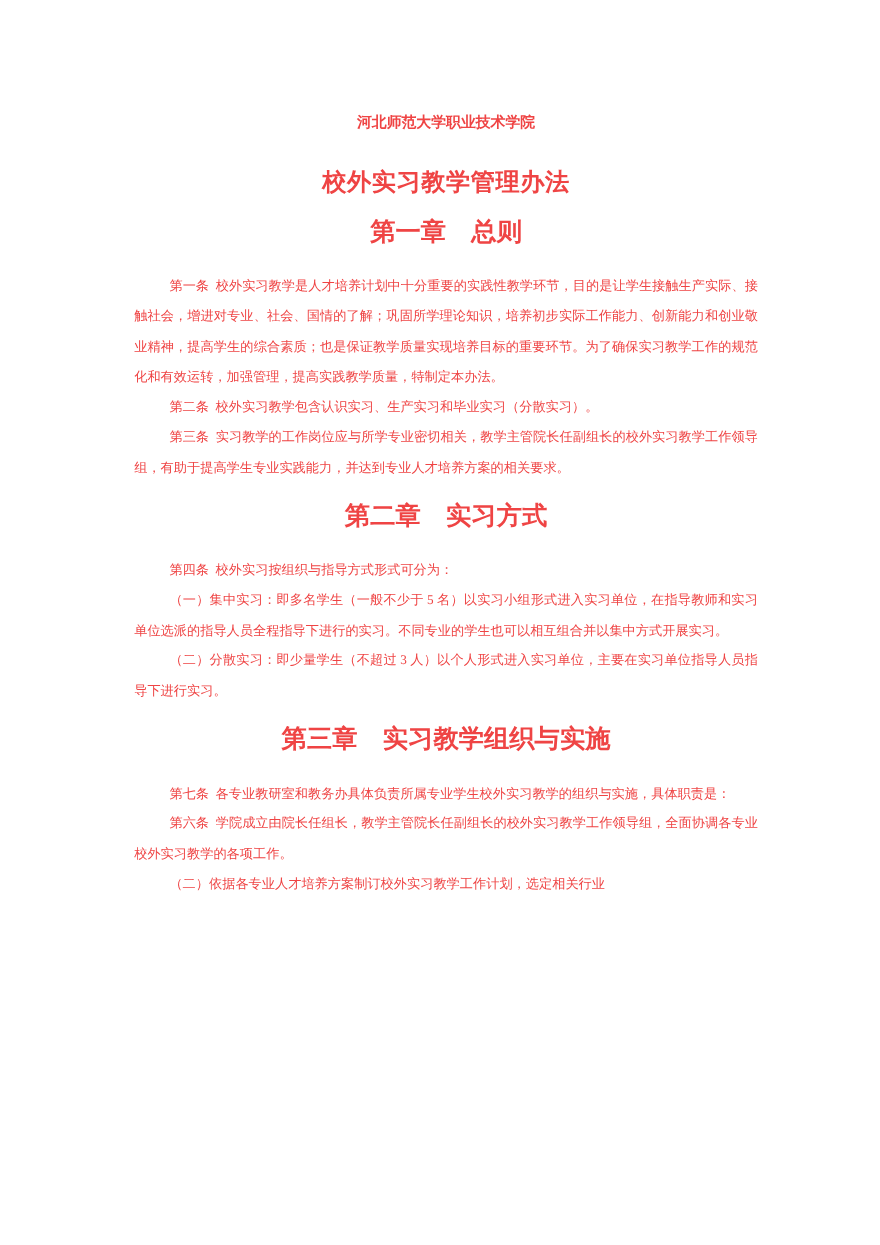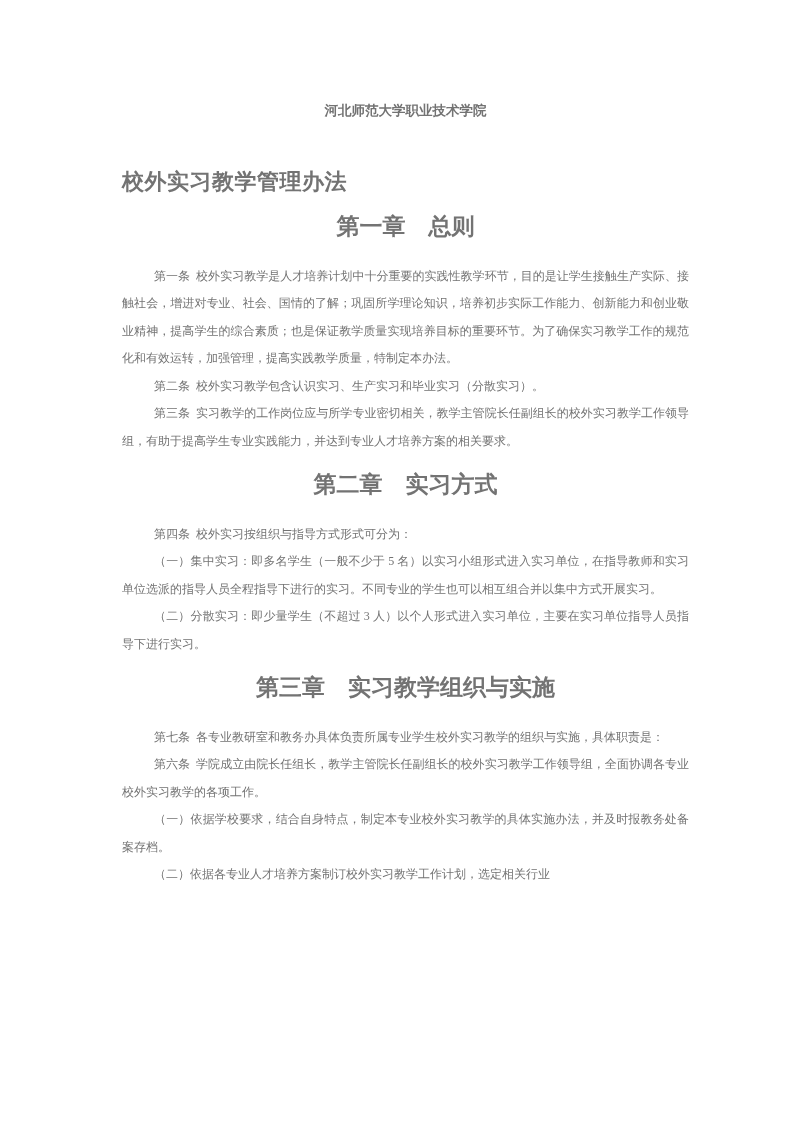--- a/index.html
+++ b/index.html
@@ -6,39 +6,40 @@
     margin: 0;
     padding: 0;
     background: #ffffff;
   }
   .page {
     position: relative;
     width: 800px;
     height: 1132px;
     background: #ffffff;
     overflow: hidden;
-    color: #737373;
+    color: #ef4444;
     font-family: "Liberation Serif", "DejaVu Serif", serif;
   }
   .content {
     position: absolute;
     left: 122px;
     top: 0;
     width: 567px;
   }
   .org-header {
     margin: 101px 0 0 0;
     text-align: center;
     font-family: "Liberation Sans", "DejaVu Sans", sans-serif;
     font-weight: 700;
     font-size: 13.5px;
     line-height: 19px;
   }
   .doc-title {
-    margin: 46px 0 0 0;
+    margin: 30px 0 0 0;
+    text-align: center;
     font-family: "Liberation Sans", "DejaVu Sans", sans-serif;
     font-weight: 700;
     font-size: 22px;
     line-height: 31px;
     letter-spacing: 0.5px;
   }
   .chapter {
     margin: 16px 0 22px 0;
     text-align: center;
     font-family: "Liberation Sans", "DejaVu Sans", sans-serif;
@@ -73,17 +74,16 @@
     <p class="chapter">第二章　实习方式</p>
 
     <p class="para">第四条 校外实习按组织与指导方式形式可分为：</p>
     <p class="para">（一）集中实习：即多名学生（一般不少于 5 名）以实习小组形式进入实习单位，在指导教师和实习单位选派的指导人员全程指导下进行的实习。不同专业的学生也可以相互组合并以集中方式开展实习。</p>
     <p class="para">（二）分散实习：即少量学生（不超过 3 人）以个人形式进入实习单位，主要在实习单位指导人员指导下进行实习。</p>
 
     <p class="chapter">第三章　实习教学组织与实施</p>
 
     <p class="para">第七条 各专业教研室和教务办具体负责所属专业学生校外实习教学的组织与实施，具体职责是：</p>
     <p class="para">第六条 学院成立由院长任组长，教学主管院长任副组长的校外实习教学工作领导组，全面协调各专业校外实习教学的各项工作。</p>
-    <p class="para">（一）依据学校要求，结合自身特点，制定本专业校外实习教学的具体实施办法，并及时报教务处备案存档。</p>
     <p class="para">（二）依据各专业人才培养方案制订校外实习教学工作计划，选定相关行业</p>
 
   </div>
 </div>
 
 </body></html>

